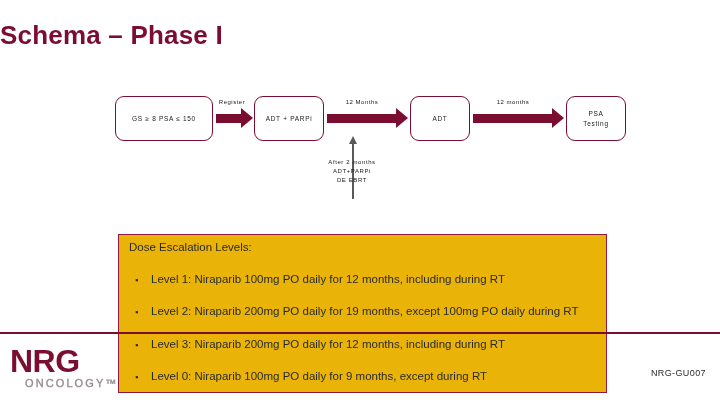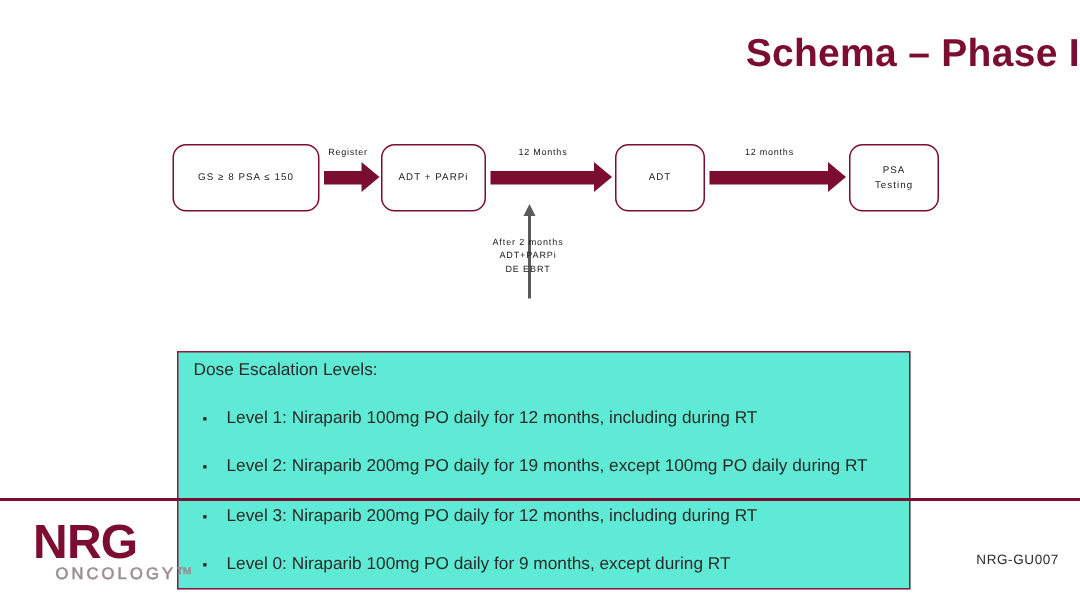--- a/index.html
+++ b/index.html
@@ -14,21 +14,21 @@
     overflow: hidden;
     position: relative;
   }
 
   
   .slide-title {
     position: absolute;
     top: 20px;
     left: 0;
     width: 720px;
-    text-align: right;
+    text-align: left;
     font-size: 26px;
     font-weight: bold;
     color: #7b0d31;
     letter-spacing: 0.2px;
   }
 
   
   .flow {
     position: absolute;
     top: 96px;
@@ -126,21 +126,21 @@
   }
 
   
   .dose-box {
     position: absolute;
     left: 118px;
     top: 234px;
     width: 489px;
     box-sizing: border-box;
     border: 1.2px solid #8e1a40;
-    background: #5eead4;
+    background: #eab308;
     padding: 6px 10px 8px 10px;
   }
   .dose-heading {
     font-size: 11.5px;
     color: #2b2b2b;
     margin-bottom: 2px;
   }
   .dose-list {
     list-style: none;
     margin: 0;
@@ -169,21 +169,21 @@
   .footer-rule {
     position: absolute;
     left: 0;
     top: 332px;
     width: 720px;
     height: 2px;
     background: #7b0d31;
   }
   .logo {
     position: absolute;
-    left: 22px;
+    left: 10px;
     top: 345px;
     line-height: 1;
   }
   .logo-nrg {
     font-size: 32px;
     font-weight: bold;
     color: #7b0d31;
     letter-spacing: -0.5px;
     display: block;
   }

